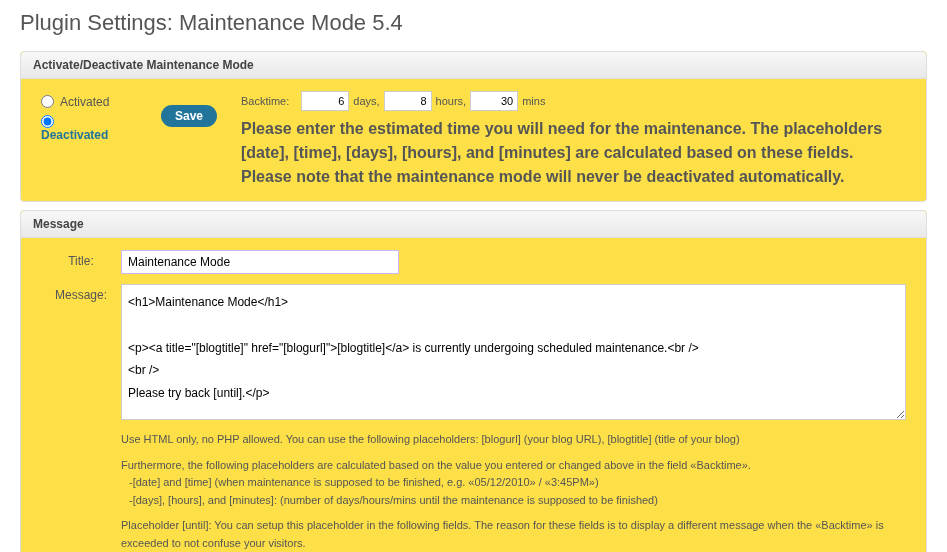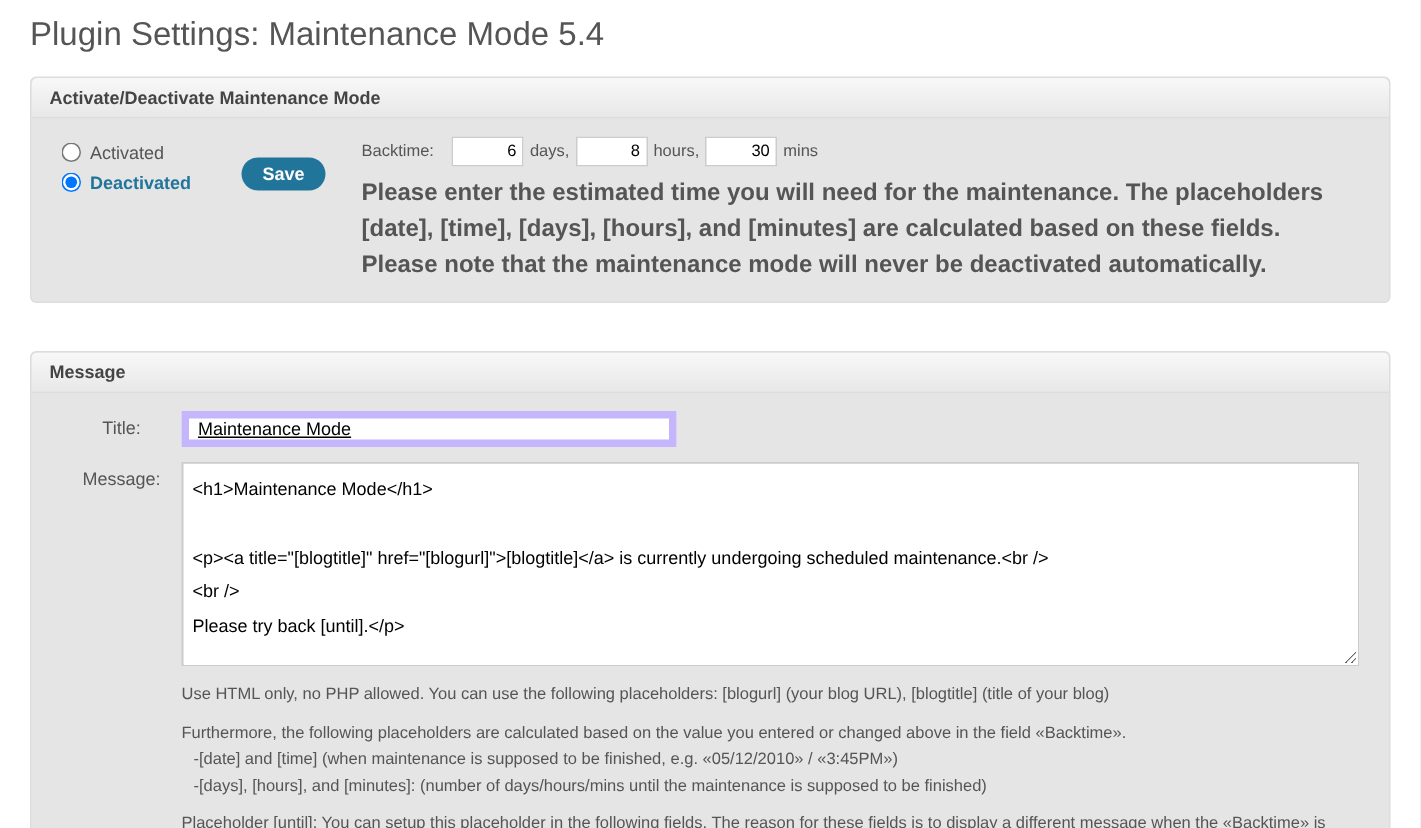--- a/index.html
+++ b/index.html
@@ -1,35 +1,35 @@
 <!DOCTYPE html>
 <html><head>
   <meta charset="utf-8">
   <style>
     * { box-sizing: border-box; margin: 0; padding: 0; }
     body { font-family: Arial, Helvetica, sans-serif; font-size: 12px; color: #333; background: #fff; padding: 10px 20px; }
     h1.page-title { font-size: 22px; font-weight: normal; color: #555; margin-bottom: 15px; }
-    .panel { background: #e5e5e5; border: 1px solid #ddd; border-radius: 4px; margin-bottom: 32px; }
+    .panel { background: #fde047; border: 1px solid #ddd; border-radius: 4px; margin-bottom: 8px; }
     .panel-header { background: linear-gradient(to bottom, #f8f8f8, #e8e8e8); border-bottom: 1px solid #ddd; padding: 6px 12px; font-weight: bold; font-size: 12px; color: #444; border-radius: 4px 4px 0 0; }
     .panel-body { padding: 12px 20px; }
     .row-flex { display: flex; align-items: flex-start; }
     .radio-col { width: 120px; padding-top: 4px; }
     .radio-opt { display: flex; align-items: flex-start; margin-bottom: 6px; color: #555; }
     .radio-opt input { margin-right: 6px; }
-    .radio-opt.active { color: #21759b; font-weight: bold; }
+    .radio-opt.active { color: #21759b; font-weight: bold; flex-direction: column; }
     .save-btn { background: #21759b; color: #fff; border: none; border-radius: 12px; padding: 4px 14px; font-size: 12px; font-weight: bold; cursor: pointer; margin-top: 8px; }
     .backtime-col { flex: 1; padding-left: 20px; }
     .backtime-line { display: flex; align-items: center; margin-bottom: 6px; font-size: 11px; color: #555; }
     .backtime-line label { margin-right: 8px; }
     .num-input { width: 48px; height: 20px; border: 1px solid #ccc; text-align: right; padding: 2px 4px; margin: 0 4px; font-size: 11px; }
     .hint { font-size: 16px; color: #555; line-height: 1.5; font-weight: bold; }
     .field-row { display: flex; margin-bottom: 10px; }
     .field-label { width: 80px; padding-top: 4px; font-size: 12px; color: #555; text-align: center; }
     .field-value { flex: 1; }
-    .text-input { width: 330px; height: 24px; border: 5px solid #c4b5fd; padding: 2px 6px; font-size: 12px; text-decoration: underline; }
+    .text-input { width: 278px; height: 24px; border: 1px solid #c4b5fd; padding: 2px 6px; font-size: 12px; }
     .textarea { width: 100%; height: 136px; border: 1px solid #ccc; padding: 6px; font-size: 12px; font-family: Arial, sans-serif; resize: vertical; line-height: 1.9; }
     .help-block { font-size: 11px; color: #555; line-height: 1.6; margin-top: 8px; }
     .help-block p { margin-bottom: 8px; }
     .indent { margin-left: 8px; }
     .ph-row { display: flex; align-items: center; margin-top: 6px; }
     .ph-label { font-size: 11px; color: #555; margin-right: 6px; }
     .ph-input { height: 22px; border: 1px solid #ccc; padding: 2px 6px; font-size: 11px; width: 380px; }
   </style>
 </head>
 <body>

